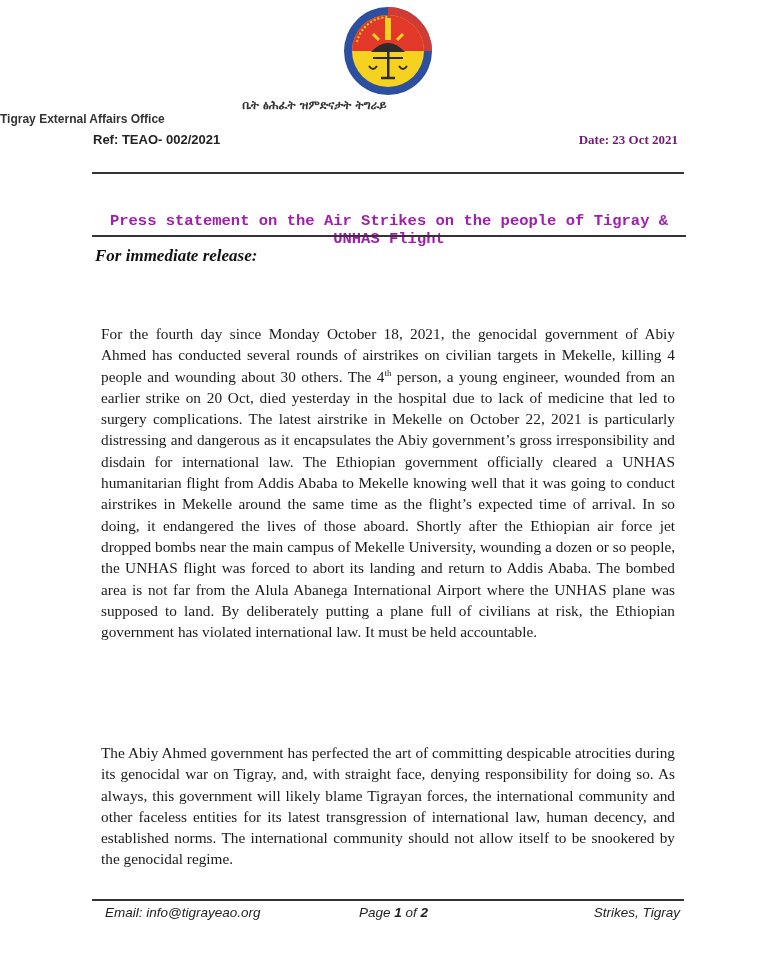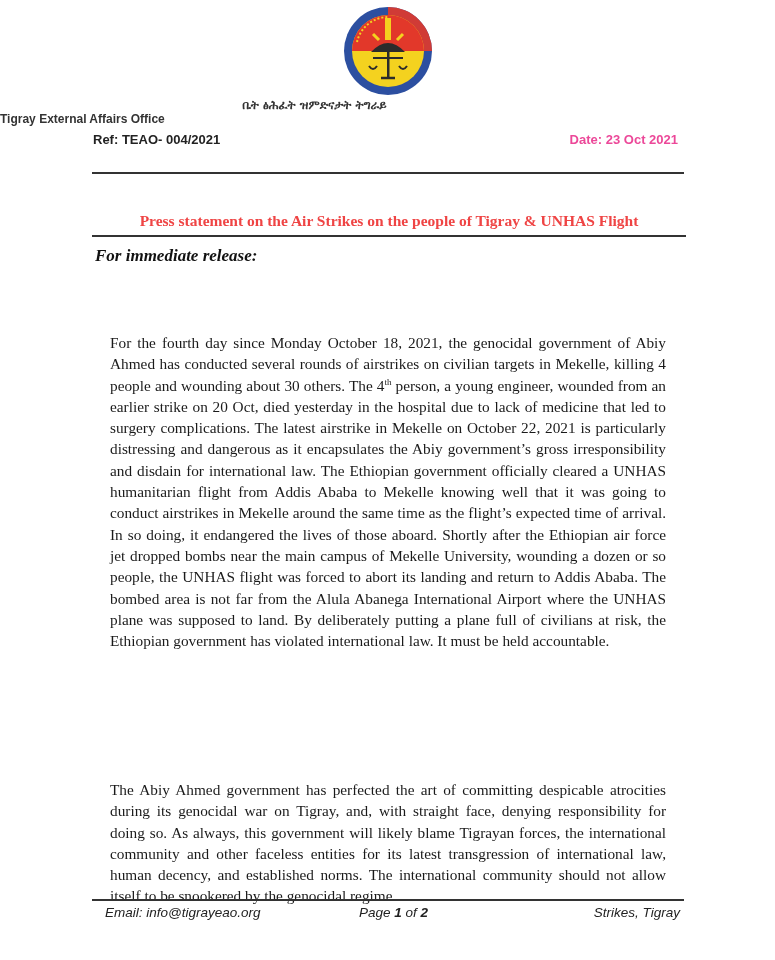--- a/index.html
+++ b/index.html
@@ -10,40 +10,40 @@
   .logo { position: absolute; left: 343px; top: 6px; width: 90px; height: 90px; }
   .org-amharic {
     position: absolute; left: 0; width: 629px; top: 98px; text-align: center;
     font-family: "DejaVu Sans", sans-serif; font-size: 12px; font-weight: bold; color: #333;
   }
   .org-name {
     position: absolute; left: 0; width: 775px; top: 112px; text-align: left;
     font-family: "Liberation Sans", sans-serif; font-size: 12px; font-weight: bold; color: #333;
   }
   .ref { position: absolute; left: 93px; top: 132px; font-family: "Liberation Sans", sans-serif; font-size: 13px; font-weight: bold; color:#222; }
-  .date { position: absolute; right: 97px; top: 132px; font-family: Liberation Sans, sans-serif; font-size: 13px; font-weight: bold; color:#ec4899; }
+  .date { position: absolute; right: 97px; top: 132px; font-family: Liberation Serif, serif; font-size: 13px; font-weight: bold; color:#701a75; }
   .rule { position: absolute; left: 92px; width: 592px; height: 2px; background: #333; }
   .rule.top { top: 172px; }
   .rule.title { top: 235px; height: 2px; left: 92px; width: 594px; }
   .rule.foot { top: 899px; height: 2px; }
   .title {
     position: absolute; left: 92px; width: 594px; top: 212px; text-align: center;
-    font-family: Liberation Serif, serif; font-size: 15.5px; font-weight: bold; color:#ef4444;
+    font-family: Liberation Mono, monospace; font-size: 15.5px; font-weight: bold; color:#a21caf;
   }
   .release {
     position: absolute; left: 95px; top: 246px;
     font-family: "Liberation Serif", serif; font-size: 17px; font-weight: bold; font-style: italic; color:#111;
   }
   .body {
     position: absolute; left: 93px; width: 590px;
     font-family: "Liberation Serif", serif; font-size: 15.3px; line-height: 21.3px; text-align: justify; color:#1a1a1a;
   }
-  .body p { margin: 17px; }
+  .body p { margin: 8px; }
   .p1 { top: 315px; }
-  .p2 { top: 762px; }
+  .p2 { top: 734px; }
   sup { font-size: 9px; line-height: 0; }
   .foot-text { position: absolute; top: 905px; font-family: "Liberation Sans", sans-serif; font-style: italic; font-size: 13.5px; color:#222;margin-left:12px; }
   .foot-email { left: 93px; }
   .foot-page { left: 347px; }
   .foot-page b { font-weight: bold; }
   .foot-loc { right: 95px; }
 </style>
 </head>
 <body>
 
@@ -61,21 +61,21 @@
   <path d="M30 52 L60 52" stroke="#2b2b2b" stroke-width="2"></path>
   <path d="M26 60 Q30 66 34 60" stroke="#2b2b2b" stroke-width="2" fill="none"></path>
   <path d="M56 60 Q60 66 64 60" stroke="#2b2b2b" stroke-width="2" fill="none"></path>
   <path d="M38 72 L52 72" stroke="#2b2b2b" stroke-width="2.5"></path>
   <path d="M30 28 L36 34 M60 28 L54 34" stroke="#f4d21f" stroke-width="3"></path>
 </svg>
 
 <div class="org-amharic">ቤት ፅሕፈት ዝምድናታት ትግራይ</div>
 <div class="org-name">Tigray External Affairs Office</div>
 
-<div class="ref">Ref: TEAO- 004/2021</div>
+<div class="ref">Ref: TEAO- 002/2021</div>
 <div class="date">Date: 23 Oct 2021</div>
 
 <div class="rule top"></div>
 
 <div class="title">Press statement on the Air Strikes on the people of Tigray  &amp; UNHAS Flight</div>
 <div class="rule title"></div>
 
 <div class="release">For immediate release:</div>
 
 <div class="body p1">

